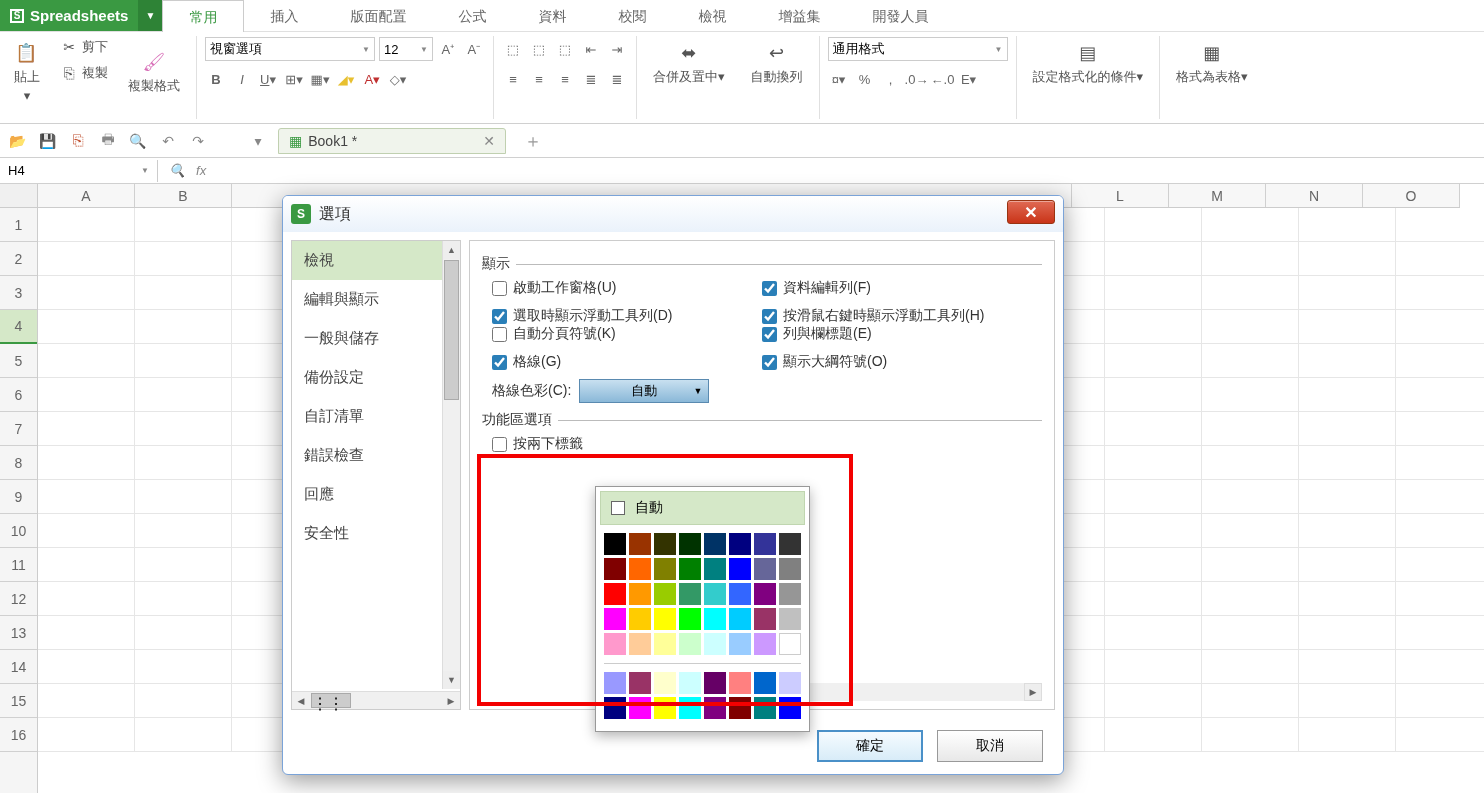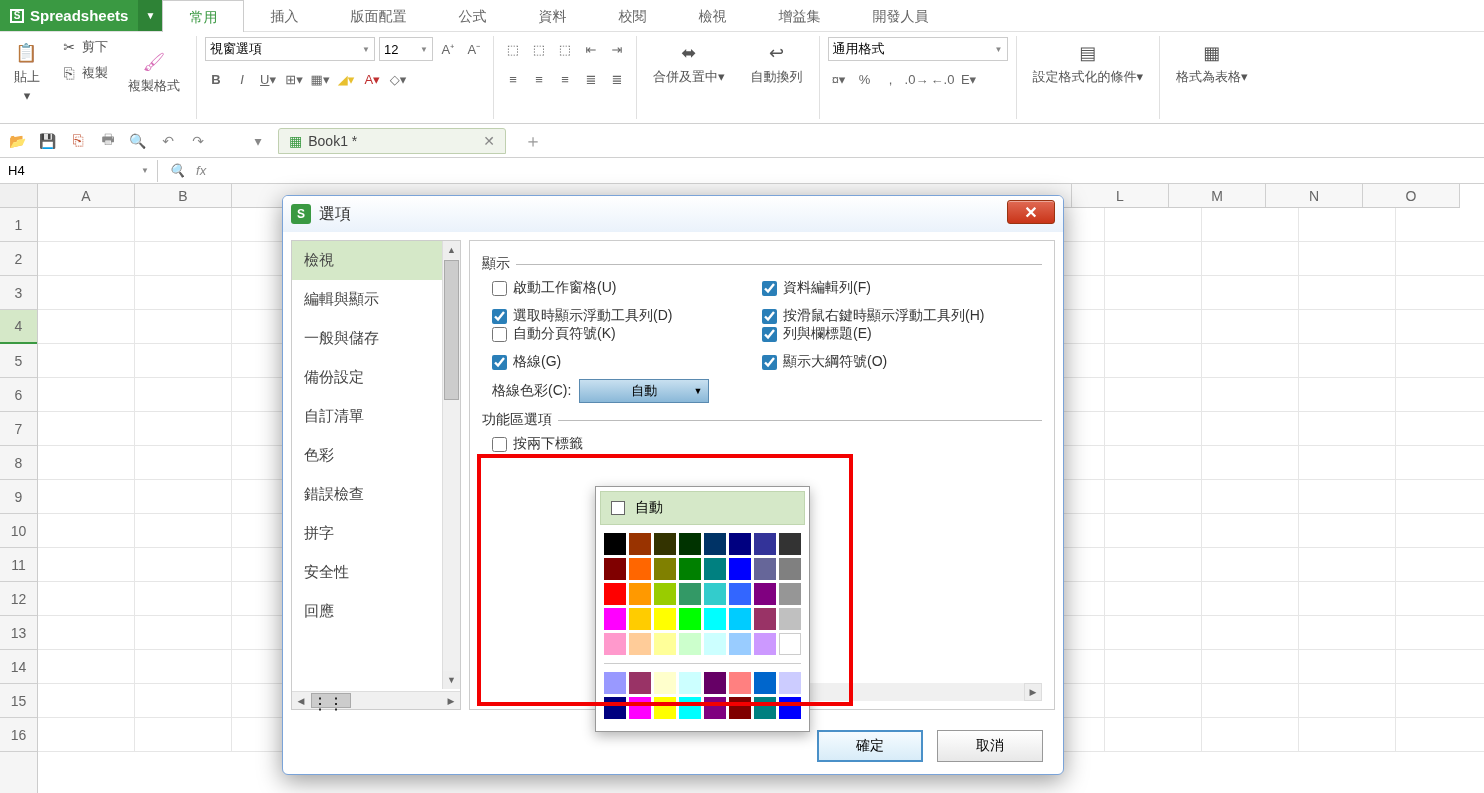--- a/index.html
+++ b/index.html
@@ -577,25 +577,23 @@
     <div class="dialog-close">✕</div>
   </div>
   <div class="dialog-body">
     <div class="dialog-side">
       <div id="sidelist" style="position:absolute; left:0; top:0; right:18px; bottom:18px; overflow:hidden;">
           <div class="side-item active">檢視</div>
           <div class="side-item">編輯與顯示</div>
           <div class="side-item">一般與儲存</div>
           <div class="side-item">備份設定</div>
           <div class="side-item">自訂清單</div>
-          <div class="side-item">色彩</div>
           <div class="side-item">錯誤檢查</div>
-          <div class="side-item">拼字</div>
+          <div class="side-item">回應</div>
           <div class="side-item">安全性</div>
-          <div class="side-item">回應</div>
         </div>
       <div class="side-scroll">
         <div class="arrow">▲</div>
         <div class="thumb"></div>
         <div style="flex:1;"></div>
         <div class="arrow">▼</div>
       </div>
       <div class="side-hscroll">
         <div class="arrow">◀</div>
         <div class="thumb">⋮⋮</div>

